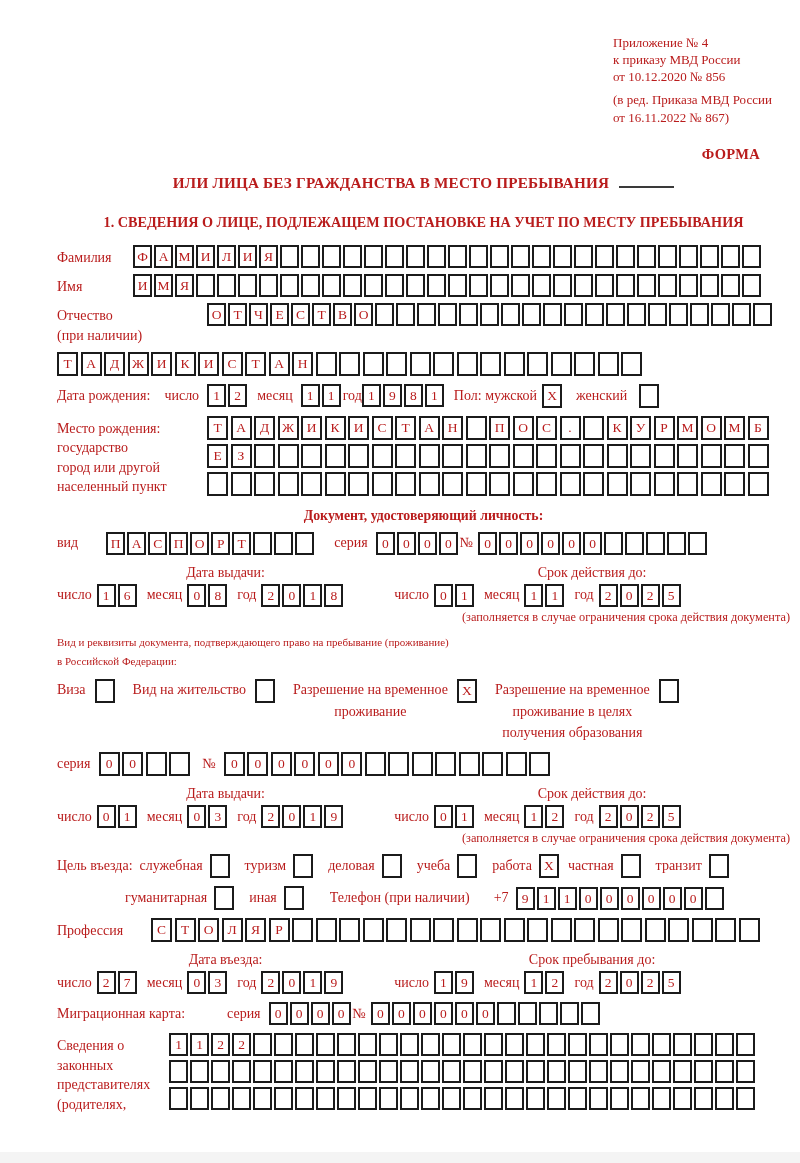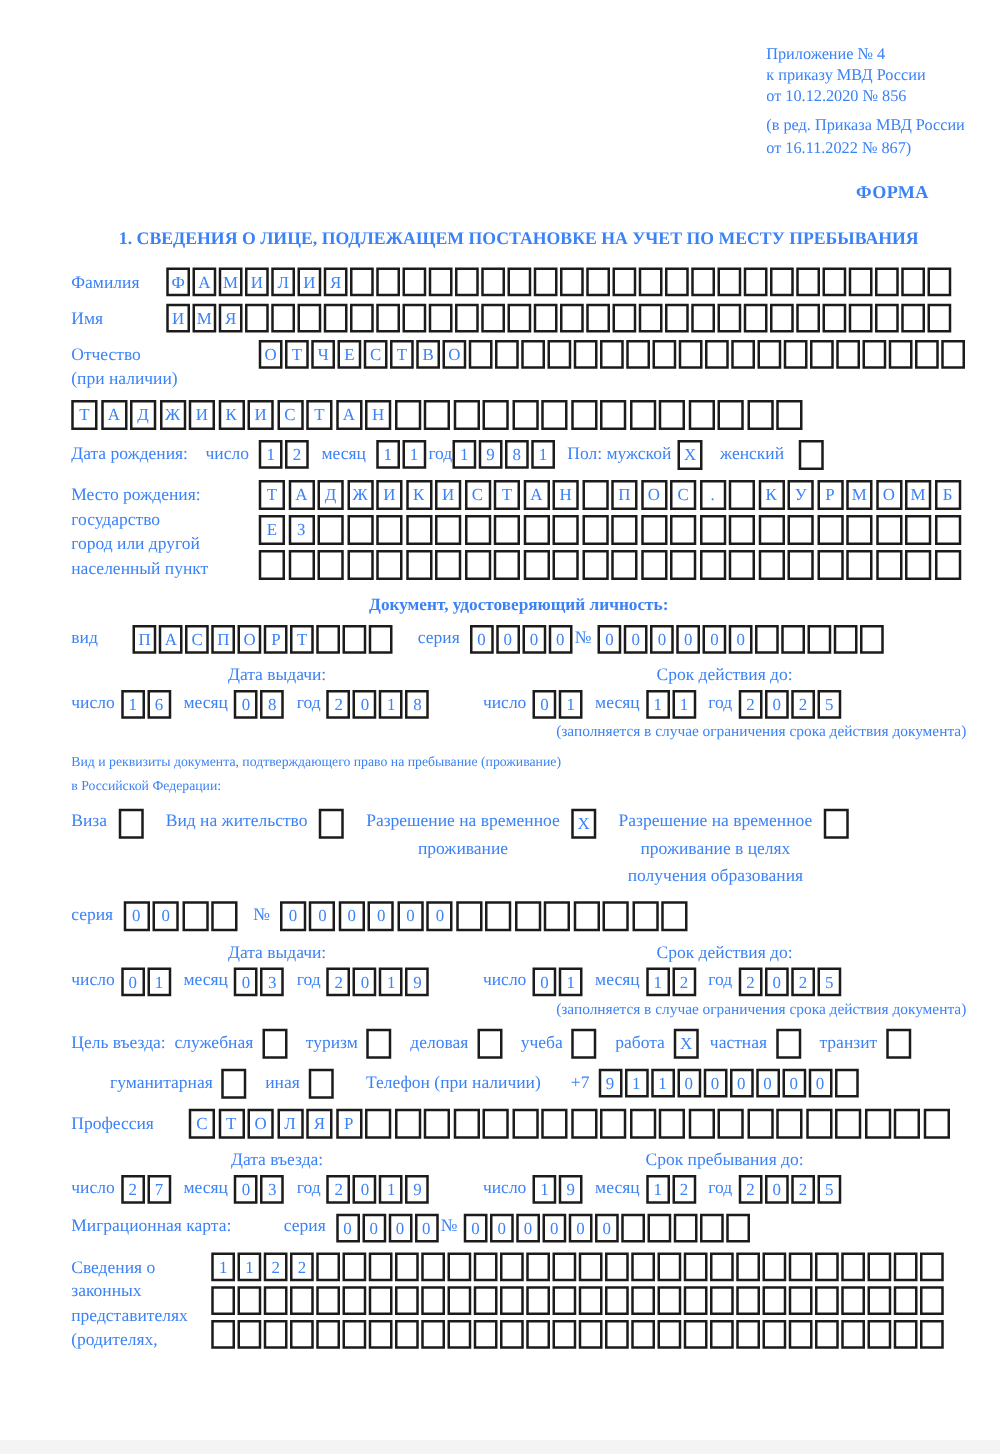--- a/index.html
+++ b/index.html
@@ -1,20 +1,20 @@
 <!DOCTYPE html>
 <html><head>
 <meta charset="utf-8">
 <style>
   html,body{margin:0;padding:0;background:#f4f4f4;}
   .page{
     width:800px;height:1152px;box-sizing:border-box;
-    margin:0 auto;background:#fff;color:#3b82f6;
+    margin:0 auto;background:#fff;color:#b91c1c;
     font-family:"Liberation Serif","DejaVu Serif",serif;
-    padding:34px 27px 14px 57px;overflow:hidden;position:relative;
+    padding:34px 10px 14px 57px;overflow:hidden;position:relative;
   }
   
   .ref{margin-left:556px;font-size:13px;line-height:1.32;}
   .ref .part2{margin-top:6px;}
   .forma{text-align:right;padding-right:30px;font-weight:bold;font-size:14.5px;margin-top:20px;letter-spacing:.3px;}
   .title{text-align:center;font-weight:bold;font-size:15.2px;line-height:1.55;margin-top:8px;letter-spacing:.2px;}
   .blank-line{display:inline-block;width:55px;border-bottom:2px solid #3a3a3a;height:2px;margin-left:10px;}
   .sec-heading{font-weight:bold;font-size:14.2px;text-align:center;margin:20px 0 14px;}
   
   .row{display:flex;align-items:flex-start;margin:6px 0;}
@@ -43,37 +43,38 @@
   
   .permit{display:flex;align-items:flex-start;margin:8px 0 4px;font-size:14px;}
   .permit .opt{display:flex;align-items:flex-start;margin-right:16px;}
   .permit .opt:last-child{margin-right:0;}
   .permit .lines{text-align:center;line-height:1.55;margin-right:9px;}
   .permit .lines div{white-space:nowrap;}
   
   .purpose{display:flex;align-items:center;font-size:14px;margin:8px 0;}
   .purpose .lbl{white-space:nowrap;margin-right:7px;}
   .purpose .bx{margin-right:13px;}
-  .purpose2{margin-left:31px;}
+  .purpose2{margin-left:68px;}
 </style>
 </head>
 <body>
 
 <div class="page">
 
   <div class="ref">
     <div>Приложение № 4</div>
     <div>к приказу МВД России</div>
     <div>от 10.12.2020 № 856</div>
     <div class="part2">(в ред. Приказа МВД России</div>
     <div>от 16.11.2022 № 867)</div>
   </div>
   <div class="forma">ФОРМА</div>
 
   <div class="title">
+    <div><span>ИЛИ ЛИЦА БЕЗ ГРАЖДАНСТВА В МЕСТО ПРЕБЫВАНИЯ</span><span class="blank-line"></span></div>
   </div>
 
   <div class="sec-heading">1. СВЕДЕНИЯ О ЛИЦЕ, ПОДЛЕЖАЩЕМ ПОСТАНОВКЕ НА УЧЕТ ПО МЕСТУ ПРЕБЫВАНИЯ</div>
 
   <div class="row">
     <div class="rlabel" style="width:76px;">Фамилия</div>
     <div class="cells"><span class="cell">Ф</span><span class="cell">А</span><span class="cell">М</span><span class="cell">И</span><span class="cell">Л</span><span class="cell">И</span><span class="cell">Я</span><span class="cell"></span><span class="cell"></span><span class="cell"></span><span class="cell"></span><span class="cell"></span><span class="cell"></span><span class="cell"></span><span class="cell"></span><span class="cell"></span><span class="cell"></span><span class="cell"></span><span class="cell"></span><span class="cell"></span><span class="cell"></span><span class="cell"></span><span class="cell"></span><span class="cell"></span><span class="cell"></span><span class="cell"></span><span class="cell"></span><span class="cell"></span><span class="cell"></span><span class="cell"></span></div>
   </div>
 
   <div class="row">

